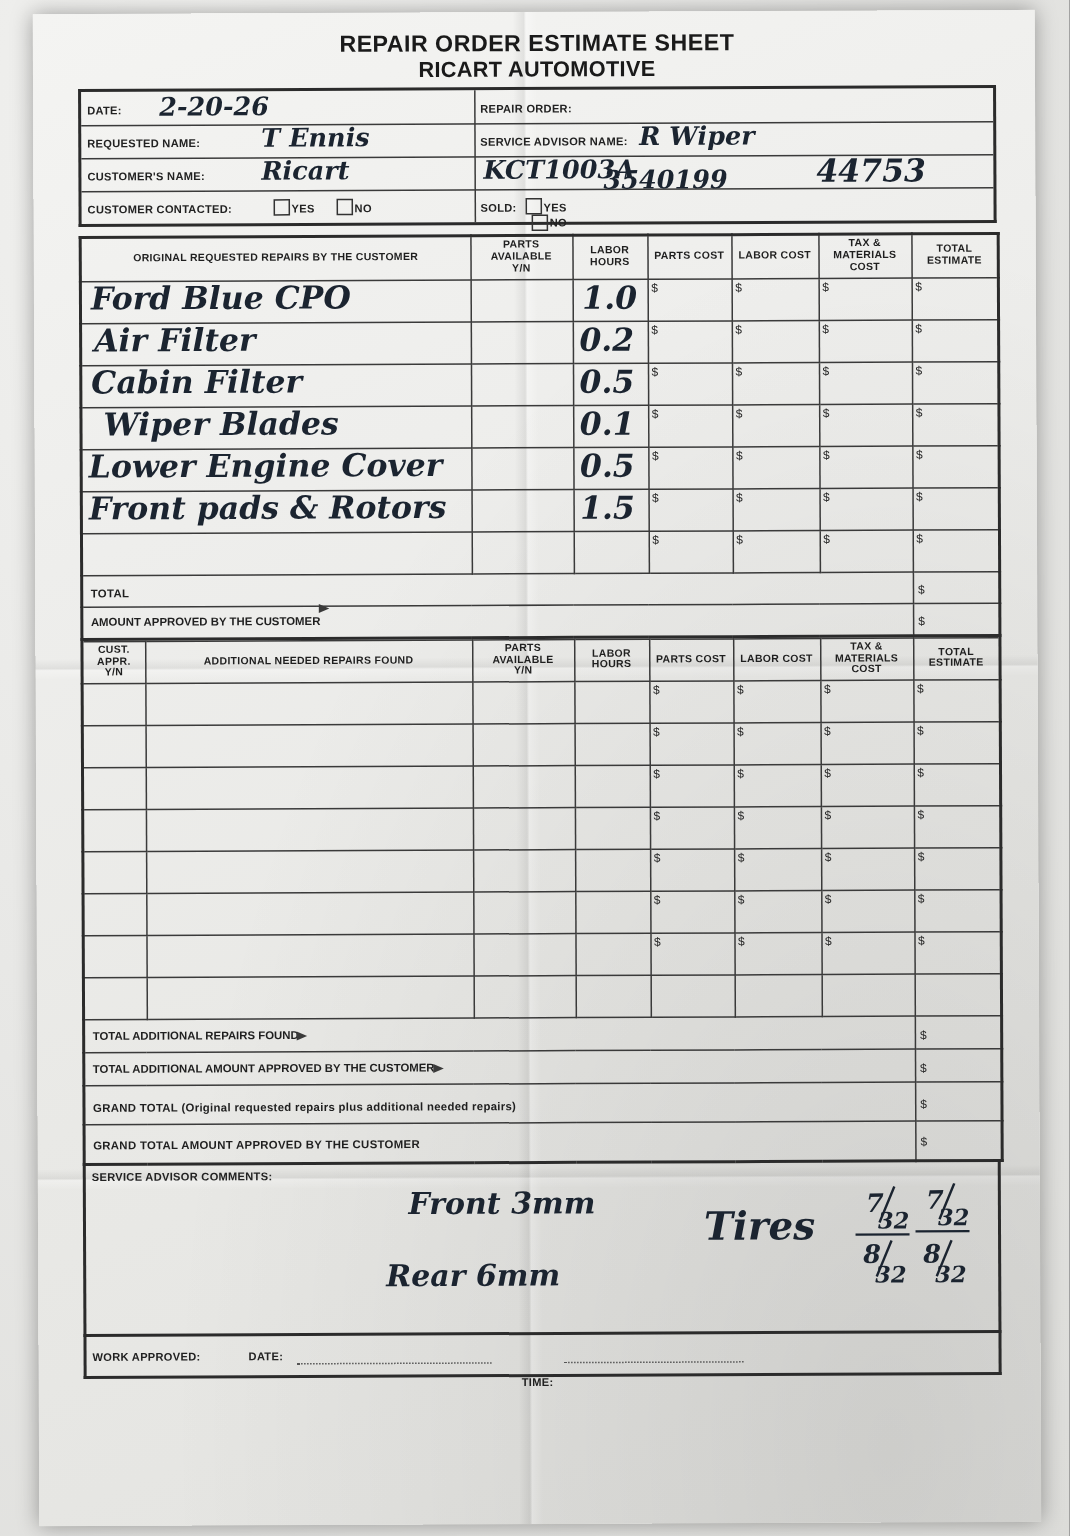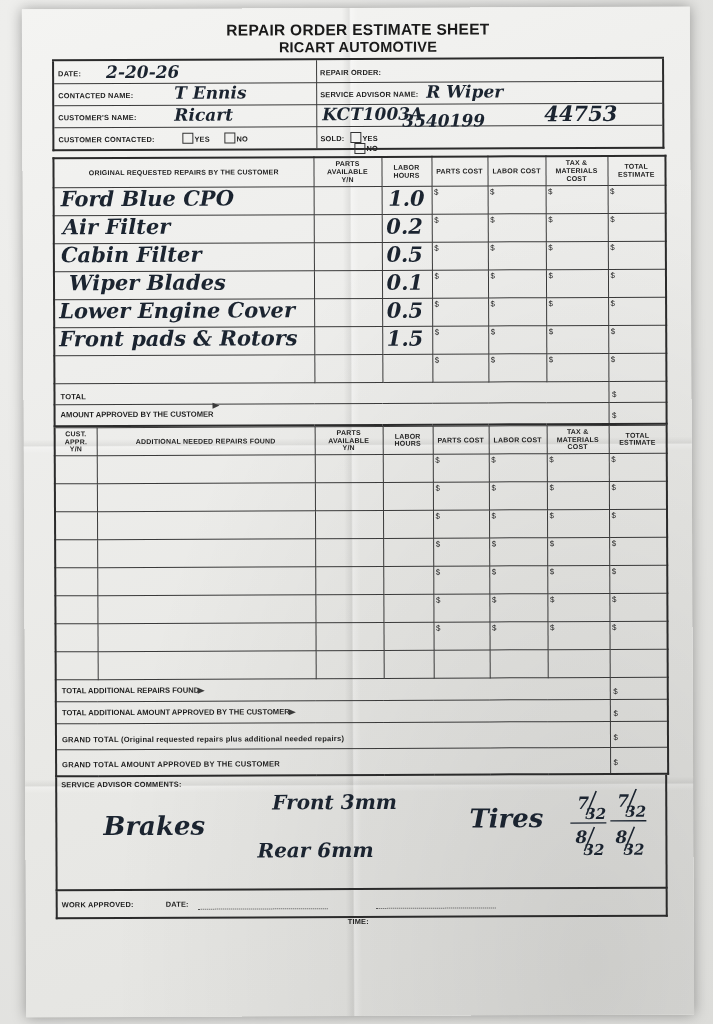--- a/index.html
+++ b/index.html
@@ -108,21 +108,21 @@
         <div class="tb-mid" style="left:262px;"></div>
         <div class="tb-line" style="top:22px;"></div>
         <div class="tb-line" style="top:44px;"></div>
         <div class="tb-line" style="top:66px;"></div>
 
         <span class="lbl" style="left:4px;top:8px;">DATE:</span>
         <span class="hw hw-md" style="left:52px;top:1px;">2-20-26</span>
         <span class="lbl" style="left:266px;top:8px;">REPAIR ORDER:</span>
         <span class="hw hw-md" style="left:348px;top:16px;margin-top:35px;">3540199</span>
 
-        <span class="lbl" style="left:4px;top:30px;">CONTACTED NAME:</span>
+        <span class="lbl" style="left:4px;top:30px;">REQUESTED NAME:</span>
         <span class="hw hw-md" style="left:120px;top:22px;">T Ennis</span>
         <span class="lbl" style="left:266px;top:30px;">SERVICE ADVISOR NAME:</span>
         <span class="hw hw-md" style="left:372px;top:22px;">R Wiper</span>
 
         <span class="lbl" style="left:4px;top:52px;">CUSTOMER'S NAME:</span>
         <span class="hw hw-md" style="left:120px;top:44px;">Ricart</span>
         <span class="hw hw-md" style="left:268px;top:44px;">KCT1003A</span>
         <span class="hw hw-big" style="left:490px;top:42px;">44753</span>
 
         <span class="lbl" style="left:4px;top:74px;">CUSTOMER CONTACTED:</span>
@@ -539,21 +539,20 @@
             <span class="rowlbl">GRAND TOTAL AMOUNT APPROVED BY THE CUSTOMER</span>
           </td>
           <td><span class="dollar" style="position:static;padding-left:2px;">$</span></td>
         </tr>
       </tbody>
         </table>
 
       <div class="comments">
         <span class="lbl">SERVICE ADVISOR COMMENTS:</span>
 
-        <span class="hw hw-big" style="left:46px;top:34px;font-size:26px;">Brakes</span>
         <span class="hw hw-md" style="left:215px;top:14px;font-size:20px;">Front 3mm</span>
         <span class="hw hw-md" style="left:200px;top:62px;font-size:20px;">Rear 6mm</span>
         <span class="hw hw-big" style="left:412px;top:28px;font-size:26px;">Tires</span>
 
         <span class="hw hw-sm" style="left:520px;top:18px;font-size:17px;">7</span>
         <span class="hw hw-sm" style="left:528px;top:30px;font-size:15px;">32</span>
         <span class="hw hw-sm" style="left:560px;top:16px;font-size:17px;">7</span>
         <span class="hw hw-sm" style="left:568px;top:28px;font-size:15px;">32</span>
         <span class="hw hw-sm" style="left:518px;top:52px;font-size:17px;">8</span>
         <span class="hw hw-sm" style="left:526px;top:66px;font-size:15px;">32</span>

